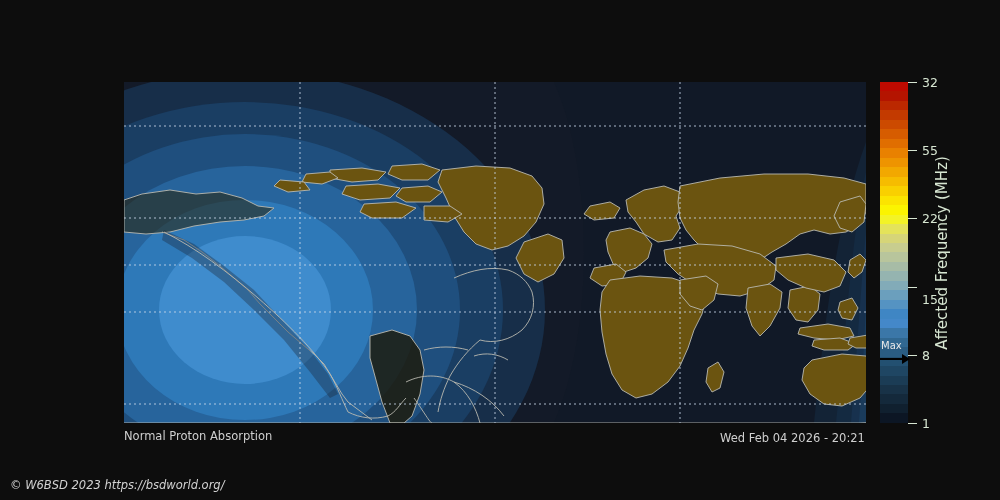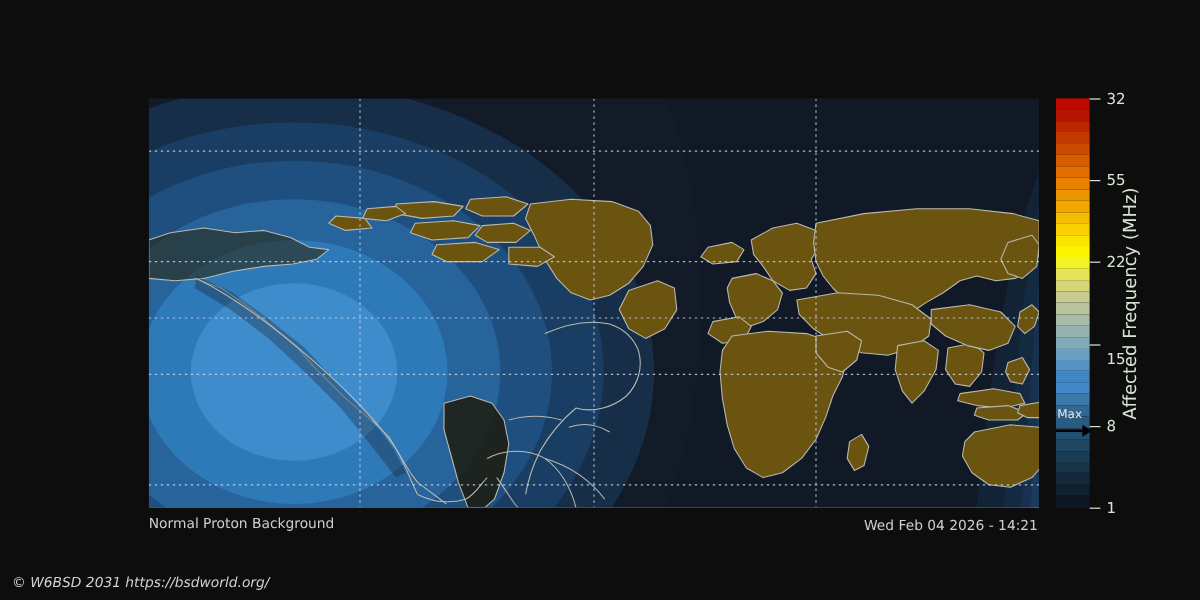--- a/index.html
+++ b/index.html
@@ -282,18 +282,18 @@
     <svg class="maxarrow" width="30" height="12" viewBox="0 0 30 12">
       <line x1="0" y1="6" x2="22" y2="6" stroke="#000" stroke-width="2"></line>
       <polygon points="22,1 30,6 22,11" fill="#000"></polygon>
     </svg>
   </div>
   <div class="cbar-axis-label">
     <span>Affected Frequency (MHz)</span>
   </div>
 
   <div class="legend-l">
-    <div>Normal Proton Background</div>
-  </div>
-  <div class="stamp">Wed Feb 04 2026 - 14:21</div>
-  <div class="credit">© W6BSD 2031 https://bsdworld.org/</div>
+    <div>Normal Proton Absorption</div>
+  </div>
+  <div class="stamp">Wed Feb 04 2026 - 20:21</div>
+  <div class="credit">© W6BSD 2023 https://bsdworld.org/</div>
 
 </div>
 
 </body></html>

